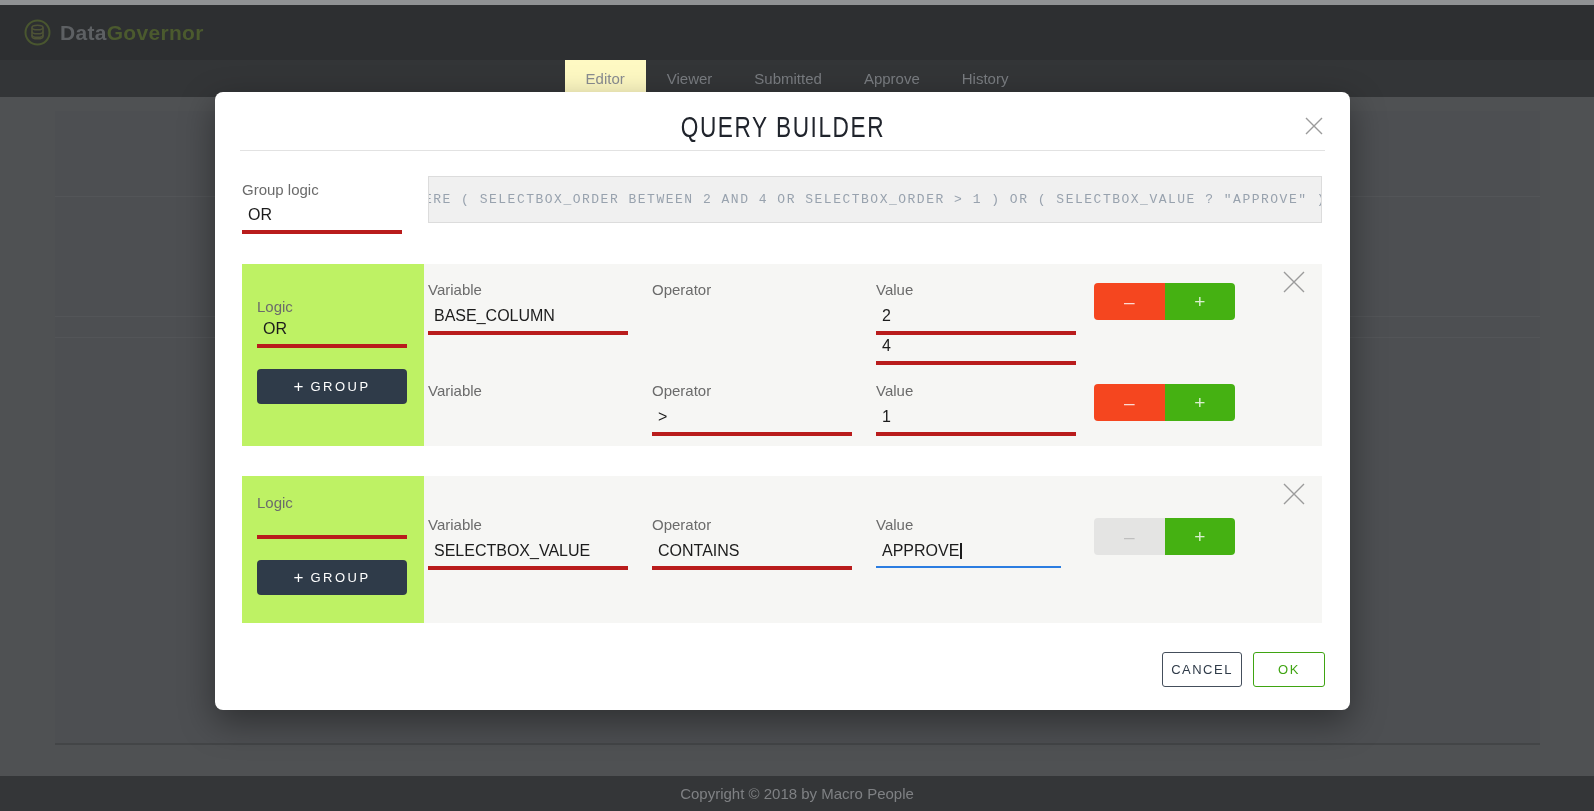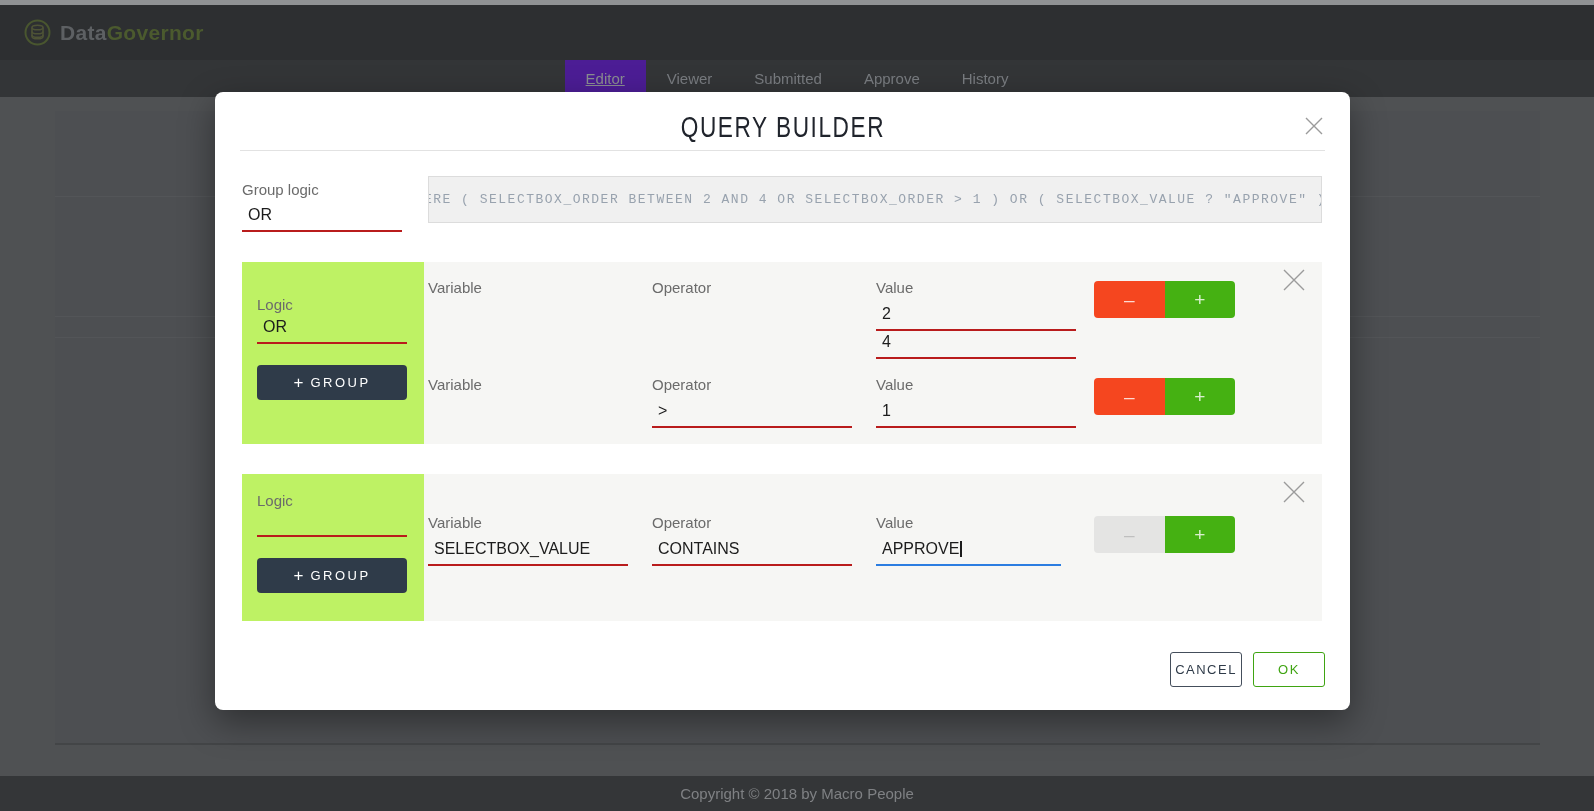--- a/index.html
+++ b/index.html
@@ -16,40 +16,40 @@
   .header-right { display:flex; align-items:center; gap:18px; height:100%; }
   .hdr-divider { width:1px; height:36px; background:#3c3e41; }
   .user-name { color:#94979a; font-size:16px; }
   .user-badge { width:20px; height:20px; border-radius:50%; background:#41592b; color:#b9c4ae; font-size:11px; display:flex; align-items:center; justify-content:center; margin-left:8px; }
   .user-wrap { display:flex; align-items:center; cursor:pointer; }
   .chev { color:#74777a; font-size:12px; margin-left:14px; }
 
   .app-nav { position:absolute; top:60px; left:0; width:100%; height:37px; background:#333537; display:flex; justify-content:center; }
   .nav-tabs { display:flex; list-style:none; height:100%; }
   .nav-tab { height:100%; display:flex; align-items:center; padding:0 21px; font-size:15px; color:#797c80; cursor:pointer; }
-  .nav-tab.active { background:#4c1d95; color:#8a8d91;text-decoration:underline; }
+  .nav-tab.active { background:#fef9c3; color:#8a8d91; }
 
   .app-content { position:absolute; top:97px; left:0; width:100%; height:679px; background:#4f5153; }
   .bg-panel { position:absolute; left:55px; top:14px; width:1485px; height:634px; background:#4d4f52; border-bottom:2px solid #434547; }
   .bg-line { position:absolute; left:0; width:100%; height:1px; background:rgba(255,255,255,0.035); }
 
   .app-footer { position:absolute; bottom:0; left:0; width:100%; height:35px; background:#343638; display:flex; align-items:center; justify-content:center; }
   .app-footer span { color:#7f8184; font-size:15px; }
 
   
   .modal { position:absolute; left:215px; top:92px; width:1135px; height:618px; background:#ffffff; border-radius:8px; box-shadow:0 12px 35px rgba(0,0,0,0.4); z-index:10; }
   .modal-title-wrap { text-align:center; padding-top:19px; height:58px; }
   .modal-title { display:inline-block; font-size:29px; font-weight:400; color:#20242c; letter-spacing:2px; transform:scaleX(0.78); }
   .modal-close { position:absolute; top:24px; right:26px; cursor:pointer; }
   .modal-divider { margin:0 25px; height:1px; background:#e2e2e2; }
 
   .gl-row { display:flex; margin:25px 28px 0 27px; }
   .group-logic-col { width:186px; padding-top:5px; }
   .f-label { font-size:15px; color:#6b6b6b; }
-  .underline-input { font-size:16px; color:#1c1c1c; border-bottom:2px solid #b91c1c; padding:5px 0 6px 6px; min-height:28px; cursor:text; }
+  .underline-input { font-size:16px; color:#1c1c1c; border-bottom:4px solid #b91c1c; padding:5px 0 6px 6px; min-height:28px; cursor:text; }
   .group-logic-col .underline-input { width:160px; margin-top:3px; }
   .query-box { flex:1; height:47px; background:#f0f0f0; border:1px solid #dcdcdc; display:flex; align-items:center; justify-content:center; font-family:"Liberation Mono","DejaVu Sans Mono",monospace; font-size:13px; letter-spacing:1.5px; color:#98a2ae; white-space:nowrap; overflow:hidden; }
 
   .group { display:flex; margin:30px 28px 0 27px; background:#f6f6f4; position:relative; }
   .group-1 { height:182px; }
   .group-2 { height:147px; }
   .group-left { width:182px; background:#bef264; padding:0 16px 16px 15px; flex-shrink:0; }
   .group-left .underline-input { width:150px; }
   .g1 .g-label { margin-top:34px; }
   .g2 .g-label { margin-top:18px; }
@@ -72,21 +72,21 @@
   .stepper { display:flex; width:141px; height:37px; margin-top:2px; flex-shrink:0; }
   .step-btn { flex:1; border:none; display:flex; align-items:center; justify-content:center; font-size:19px; color:rgba(255,255,255,0.8); cursor:pointer; font-family:inherit; }
   .step-minus { background:#f5461f; border-radius:4px 0 0 4px; }
   .step-plus { background:#45b112; border-radius:0 4px 4px 0; }
   .step-minus.disabled { background:#e4e4e3; color:#bfbfbf; cursor:default; }
 
   .group-close { position:absolute; top:5px; right:15px; cursor:pointer; }
 
   .modal-actions { position:absolute; bottom:23px; right:25px; display:flex; gap:11px; }
   .btn-outline { height:35px; background:#fff; border-radius:3px; font-size:13px; letter-spacing:1.5px; cursor:pointer; font-family:inherit; }
-  .btn-cancel { width:72px; border:1px solid #444e5b; color:#2f3b49; }
+  .btn-cancel { width:80px; border:1px solid #444e5b; color:#2f3b49; }
   .btn-ok { width:72px; border:1px solid #3fa412; color:#3fa412; }
 </style>
 </head>
 <body>
 
 <div class="top-strip"></div>
 
 <div class="app-header">
   <div class="brand">
     <svg width="27" height="27" viewBox="0 0 27 27">
@@ -144,20 +144,21 @@
       <div class="underline-input">OR</div>
       <button class="group-btn">
         <span class="plus">+</span>
         <span>GROUP</span>
       </button>
     </div>
     <div class="group-right">
       <div class="frow frow-1">
         <div class="field">
           <div class="f-label">Variable</div>
+          <div class="underline-input">BASE_COLUMN</div>
         </div>
         <div class="field">
           <div class="f-label">Operator</div>
         </div>
         <div class="value-col">
           <div class="f-label">Value</div>
           <div class="underline-input">2</div>
           <div class="underline-input">4</div>
         </div>
         <div class="stepper">

